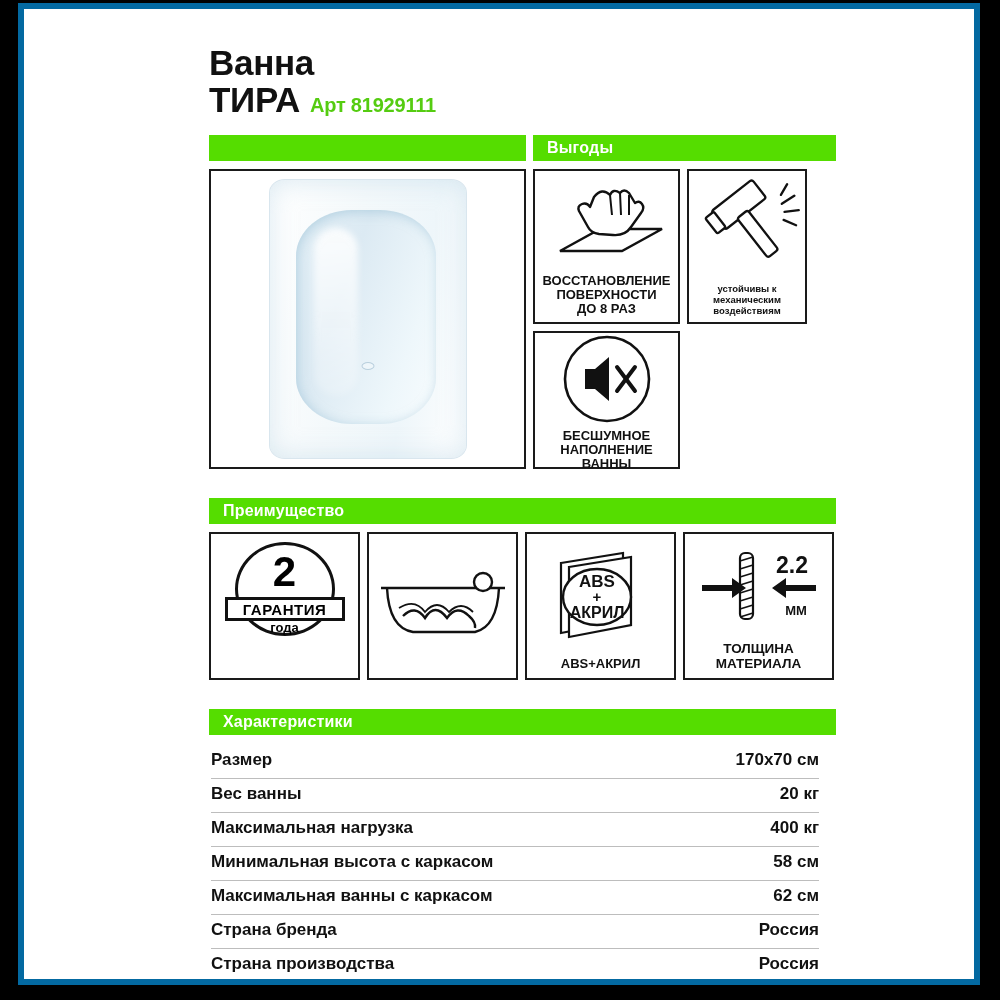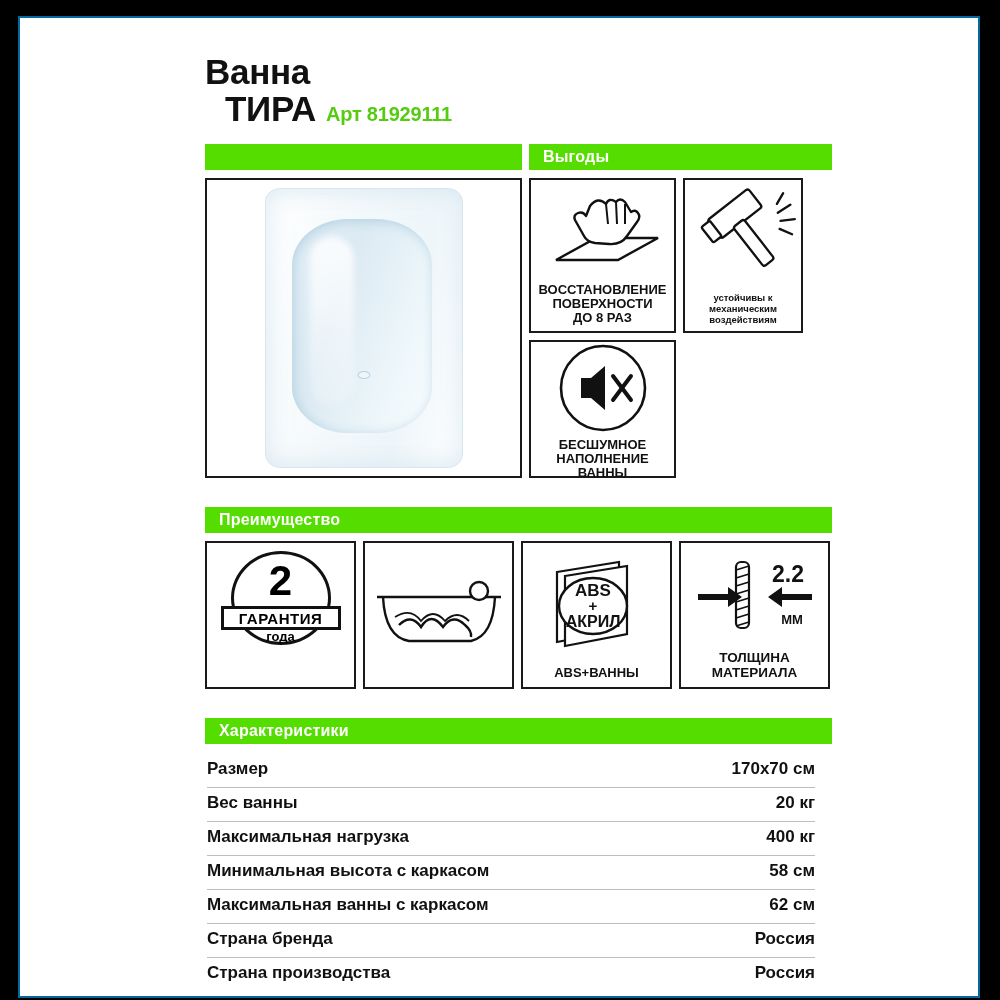--- a/index.html
+++ b/index.html
@@ -9,25 +9,25 @@
   }
   body {
     width: 1000px;
     height: 1000px;
     font-family: "Liberation Sans", sans-serif;
     overflow: hidden;
   }
   #sheet {
     position: absolute;
     left: 18px;
-    top: 16px;
+    top: 3px;
     width: 962px;
     height: 982px;
     background: #ffffff;
-    border: 2px solid #0369a1;
+    border: 6px solid #0369a1;
     box-sizing: border-box;
   }
   #page {
     position: absolute;
     left: 165px;
     top: 22px;
     width: 648px;
     height: 940px;
     box-sizing: border-box;
   }
@@ -49,21 +49,20 @@
     display: flex;
     align-items: baseline;
     gap: 10px;
   }
   .title-line2 {
     font-size: 35px;
     font-weight: bold;
     line-height: 38px;
     letter-spacing: -0.3px;
     color: #111;
-    margin-left: 20px;
   }
   .art {
     font-size: 20px;
     font-weight: bold;
     color: #55cc11;
     letter-spacing: -0.2px;
   }
 
   
   .bars {
@@ -419,21 +418,21 @@
         <div class="icon-area">
           <svg width="132" height="100" viewBox="0 0 132 100">
             <path d="M26 18 l62 -10 v68 l-62 12 z" fill="#fff" stroke="#111" stroke-width="2.2"></path>
             <path d="M34 22 l62 -10 v68 l-62 12 z" fill="#fff" stroke="#111" stroke-width="2.2"></path>
             <ellipse cx="62" cy="52" rx="34" ry="28" fill="#fff" stroke="#111" stroke-width="2.4"></ellipse>
             <text x="62" y="42" text-anchor="middle" font-family="Liberation Sans, sans-serif" font-size="17" font-weight="bold" fill="#111">ABS</text>
             <text x="62" y="57" text-anchor="middle" font-family="Liberation Sans, sans-serif" font-size="15" font-weight="bold" fill="#111">+</text>
             <text x="62" y="73" text-anchor="middle" font-family="Liberation Sans, sans-serif" font-size="16" font-weight="bold" fill="#111">АКРИЛ</text>
           </svg>
         </div>
-        <div class="adv-cap thin">ABS+ВАННЫ</div>
+        <div class="adv-cap thin">ABS+АКРИЛ</div>
       </div>
 
       <div class="adv-box">
         <div class="icon-area">
           <svg width="142" height="86" viewBox="0 0 142 86">
             <rect x="52" y="8" width="13" height="66" rx="5" fill="#fff" stroke="#111" stroke-width="2.2"></rect>
             <g stroke="#111" stroke-width="1.6">
               <line x1="52" y1="16" x2="65" y2="12"></line>
               <line x1="52" y1="24" x2="65" y2="20"></line>
               <line x1="52" y1="32" x2="65" y2="28"></line>

